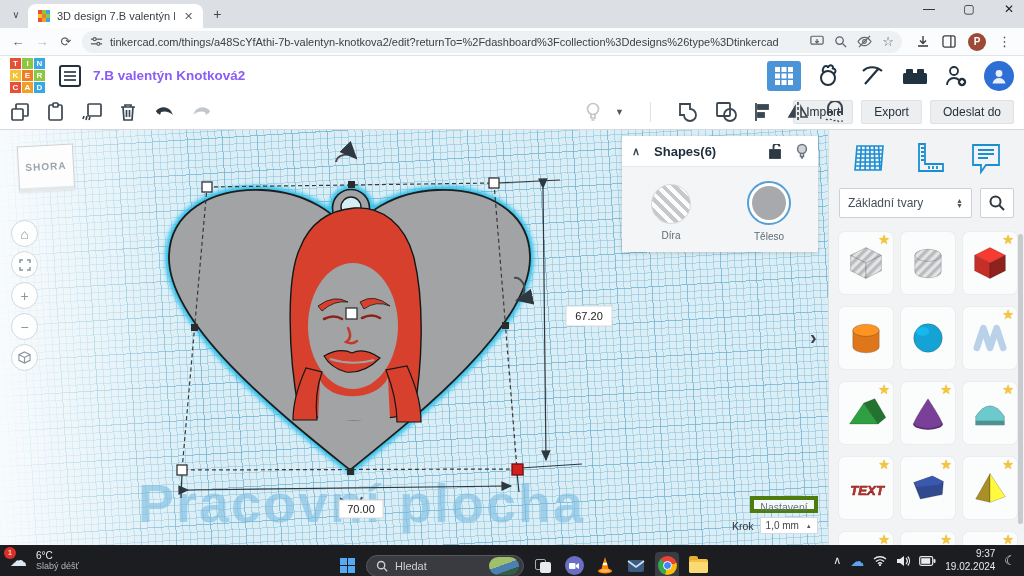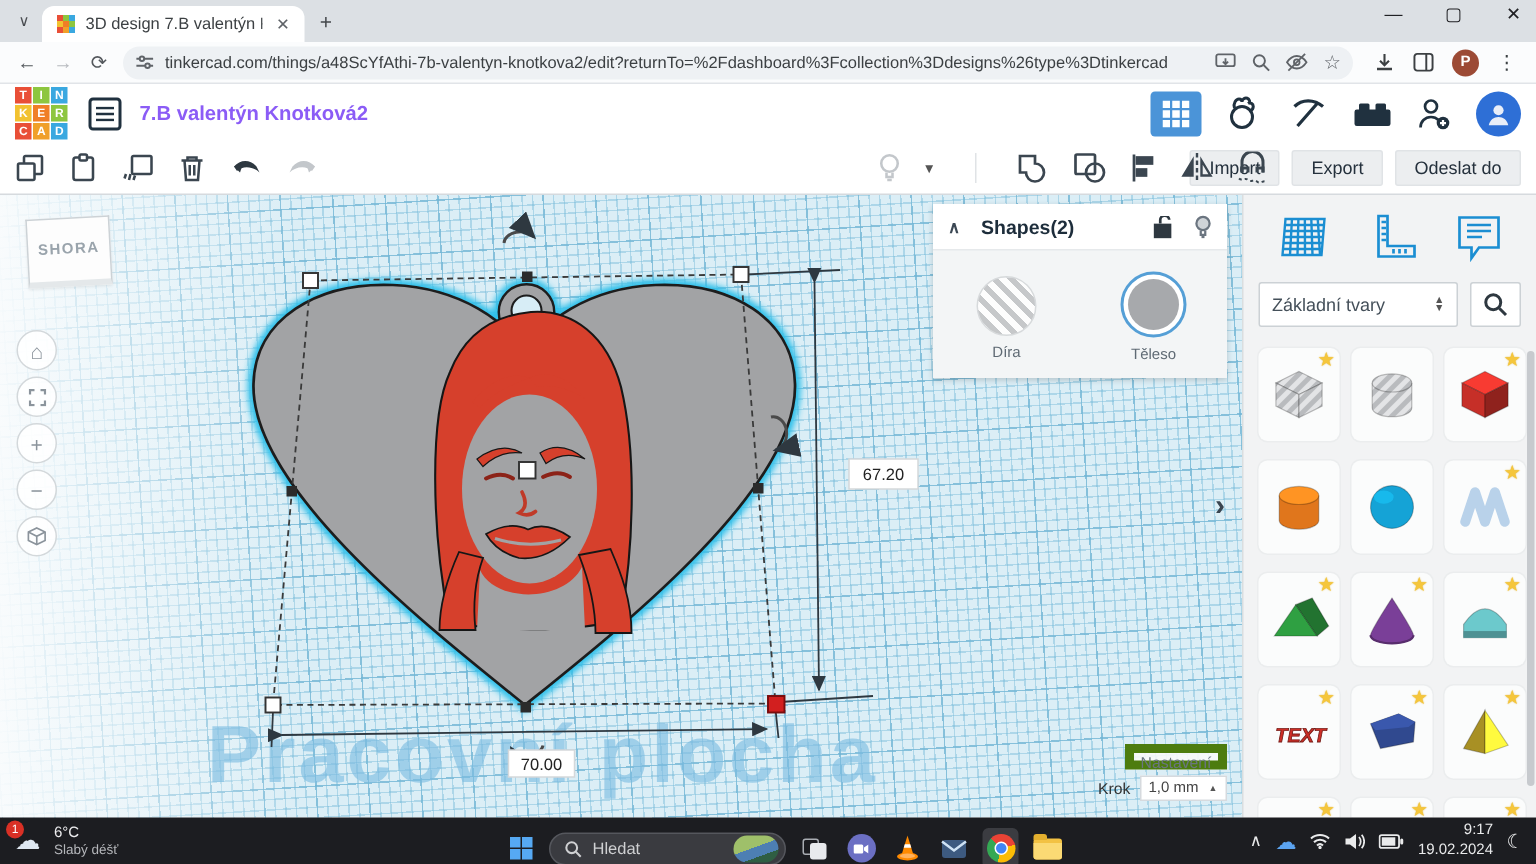--- a/index.html
+++ b/index.html
@@ -57,21 +57,21 @@
   .left-fade { position:absolute; left:0; top:0; width:200px; height:415px; background:linear-gradient(90deg, rgba(250,252,253,.95), rgba(250,252,253,0)); }
   .watermark { position:absolute; left:138px; top:342px; font-size:54px; font-weight:bold; color:rgba(122,188,224,.62); white-space:nowrap; letter-spacing:2px; }
 
   .viewcube { position:absolute; left:18px; top:15px; width:56px; height:46px; background:#fdfdfd; border:1px solid #ccd2d6; border-bottom:4px solid #e4e8ea; transform:rotate(-3deg); display:flex; align-items:center; justify-content:center; box-shadow:0 1px 2px rgba(0,0,0,.08); }
   .viewcube span { font-size:10px; font-weight:bold; color:#9aa4ac; letter-spacing:1px; }
   .viewbtns { position:absolute; left:11px; top:90px; display:flex; flex-direction:column; gap:4px; }
   .vbtn { width:27px; height:27px; border-radius:50%; border:1px solid #d3d8db; background:rgba(255,255,255,.85); color:#8b949c; font-size:14px; display:flex; align-items:center; justify-content:center; }
 
   .heart-svg { position:absolute; left:0; top:0; }
 
-  .nastaveni-btn { position:absolute; left:750px; top:366px; width:68px; height:17px; background:rgba(248,249,250,.9); border:6px solid #4d7c0f; font-size:10.5px; color:#6a7580; text-align:center; line-height:15px; }
+  .nastaveni-btn { position:absolute; left:750px; top:366px; width:68px; height:17px; background:rgba(248,249,250,.9); border:4px solid #4d7c0f; font-size:10.5px; color:#6a7580; text-align:center; line-height:15px; }
   .krok-row { position:absolute; left:732px; top:387px; display:flex; align-items:center; gap:6px; }
   .krok-label { font-size:10.5px; color:#333;text-align:center; }
   .krok-select { width:58px; height:17px; background:#fff; border:1px solid #d6dade; font-size:10px; color:#444; display:flex; align-items:center; justify-content:space-between; padding:0 5px; }
   .collapse-handle { position:absolute; left:810px; top:196px; font-size:20px; font-weight:bold; color:#3a4550; }
 
   
   .shapes-panel { position:absolute; left:622px; top:6px; width:196px; background:#fff; box-shadow:0 1px 4px rgba(0,0,0,.18); }
   .sp-head { height:30px; display:flex; align-items:center; padding:0 10px; }
   .sp-chevron { font-size:11px; font-weight:bold; color:#3c4854; }
   .sp-title { font-size:13px; font-weight:bold; color:#1d2d3b; margin-left:14px; flex:1; }
@@ -458,21 +458,21 @@
                 <path d="M7 1 13 4v6L7 13 1 10V4Z"></path>
                 <path d="M1 4l6 3 6-3M7 7v6"></path>
               </g>
             </svg>
         </div>
       </div>
 
       <div class="shapes-panel">
         <div class="sp-head">
           <span class="sp-chevron">∧</span>
-          <span class="sp-title">Shapes(2)</span>
+          <span class="sp-title">Shapes(6)</span>
           <svg width="13" height="15" viewBox="0 0 13 15">
               <g fill="none" stroke="#2e3840" stroke-width="1.8">
                 <rect x="1" y="6" width="10" height="8" fill="#2e3840"></rect>
                 <path d="M3.5 6V4a3 3 0 0 1 6-.5" transform="translate(1,-1)"></path>
               </g>
             </svg>
           <svg width="12" height="16" viewBox="0 0 12 16" style="margin-left:14px">
               <g fill="none" stroke="#6b7580" stroke-width="1.5">
                 <circle cx="6" cy="6" r="4.4" fill="#cfd4d8"></circle>
                 <path d="M4.5 11v2.5h3V11M5 15h2"></path>
@@ -716,21 +716,21 @@
       <svg width="14" height="12" viewBox="0 0 14 12">
           <path d="M1 4h3l4-3v10L4 8H1Z" fill="#e9eaeb"></path>
           <path d="M10 3a4.5 4.5 0 0 1 0 6M11.8 1.5a7 7 0 0 1 0 9" stroke="#e9eaeb" stroke-width="1.2" fill="none"></path>
         </svg>
       <svg width="17" height="10" viewBox="0 0 17 10">
           <rect x="0.7" y="0.7" width="13" height="8.6" rx="1.5" fill="none" stroke="#e9eaeb" stroke-width="1.2"></rect>
           <rect x="2.2" y="2.2" width="9" height="5.6" fill="#e9eaeb"></rect>
           <rect x="14.5" y="3" width="2" height="4" rx="1" fill="#e9eaeb"></rect>
         </svg>
       <div class="clock">
-        <span>9:17</span>
+        <span>9:37</span>
         <span>19.02.2024</span>
       </div>
       <span class="g" style="font-size:13px">☾</span>
     </div>
   </div>
 
 </div>
 
 <svg width="0" height="0" style="position:absolute">
     <defs>

